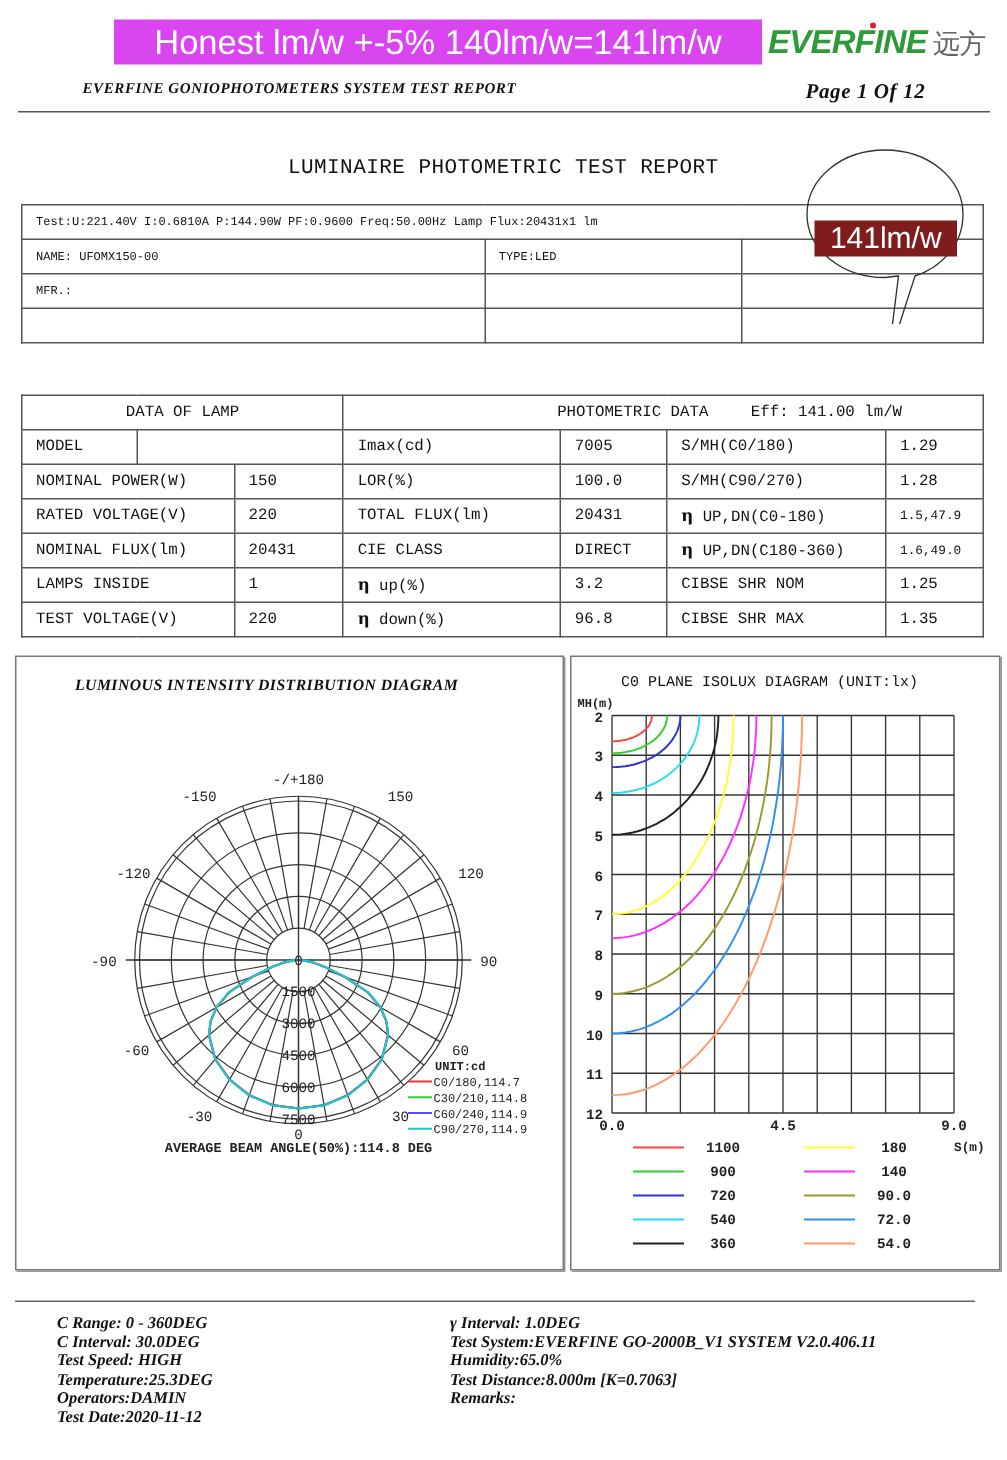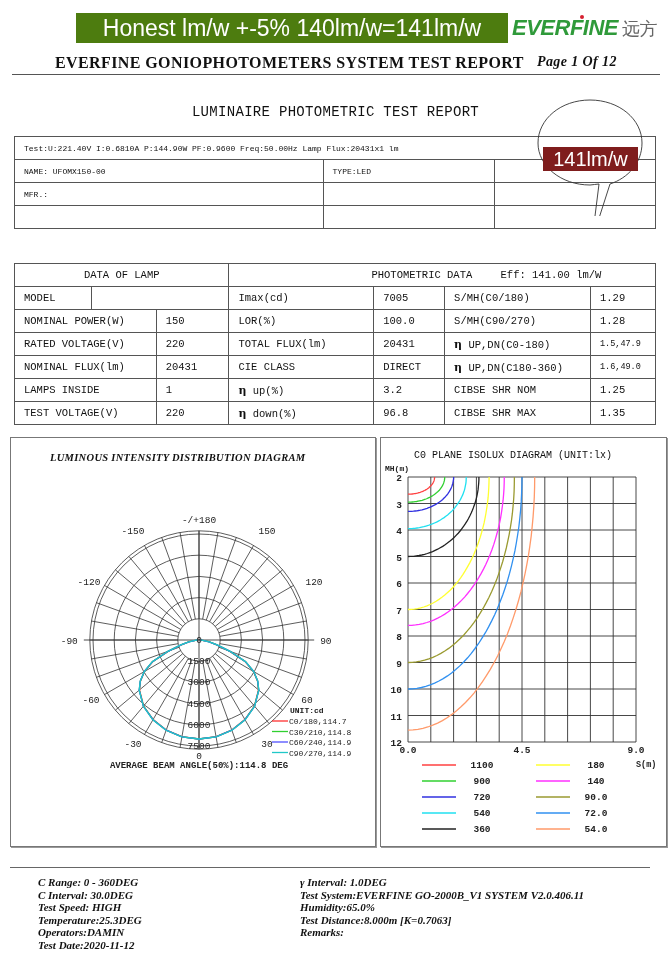--- a/index.html
+++ b/index.html
@@ -1,22 +1,22 @@
 <!DOCTYPE html>
 <html><head>
 <meta charset="utf-8">
 <style>
   html,body{margin:0;padding:0;background:#fff;}
   body{width:671px;height:973px;position:relative;overflow:hidden;font-family:"Liberation Mono","DejaVu Sans Mono",monospace;color:#111;}
   .abs{position:absolute;}
-  .banner{left:76px;top:13px;width:432px;height:30px;background:#4d7c0f;color:#fff;font-family:"Liberation Sans",sans-serif;font-size:23px;line-height:30px;text-align:center;white-space:nowrap;}
+  .banner{left:76px;top:13px;width:432px;height:30px;background:#d946ef;color:#fff;font-family:"Liberation Sans",sans-serif;font-size:23px;line-height:30px;text-align:center;white-space:nowrap;}
   .logo{left:512px;top:13px;height:30px;line-height:30px;font-family:"Liberation Sans",sans-serif;font-weight:bold;font-style:italic;font-size:22px;color:#2f9a3a;letter-spacing:-0.5px;white-space:nowrap;}
   .logo .cn{font-style:normal;font-weight:normal;font-size:18px;color:#666;margin-left:4px;}
   .logo .dot{position:absolute;left:68px;top:2px;width:4px;height:4px;border-radius:50%;background:#d62030;}
-  .hdr-title{left:55px;top:54px;font-family:"Liberation Serif",serif;font-weight:bold;font-size:16px;letter-spacing:0.4px;white-space:nowrap;}
+  .hdr-title{left:55px;top:54px;font-family:"Liberation Serif",serif;font-weight:bold;font-style:italic;font-size:10px;letter-spacing:0.4px;white-space:nowrap;}
   .hdr-page{left:537px;top:54px;font-family:"Liberation Serif",serif;font-weight:bold;font-style:italic;font-size:14px;letter-spacing:0.4px;white-space:nowrap;}
   .hdr-rule{left:12px;top:74px;width:648px;height:1px;background:#555;}
   .report-title{left:0;width:671px;top:104px;text-align:center;font-size:14px;letter-spacing:0.3px;}
   table{border-collapse:collapse;position:absolute;}
   td{border:1px solid #555;padding:0 0 0 9px;font-size:10.5px;white-space:nowrap;}
   .t1{left:14px;top:136px;width:642px;}
   .t1 td{height:22px;font-size:8px;}
   .t2{left:14px;top:243px;width:642px;margin-top:20px;}
   .t2 td{height:22px;font-size:10.5px;}
   .t2 td.small{font-size:8.5px;}

